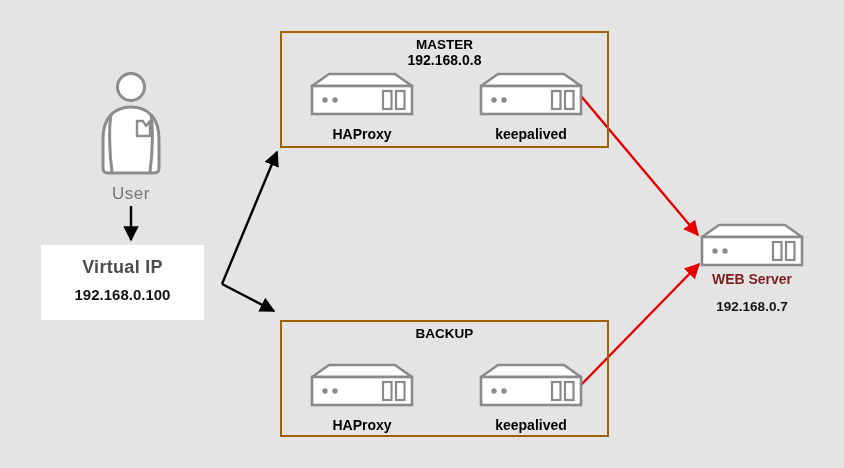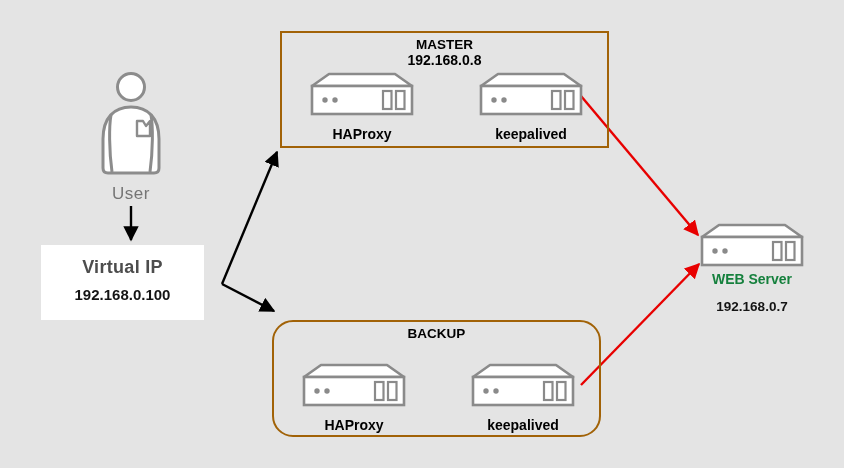--- a/index.html
+++ b/index.html
@@ -16,31 +16,31 @@
   .user-label { margin-top:4px; font-size:17px; color:#757575; letter-spacing:.5px; }
 
   
   .vip-box { left:41px; top:245px; width:163px; height:75px; background:#ffffff; text-align:center; }
   .vip-title { margin-top:12px; font-size:18px; font-weight:bold; color:#4d4d4d; letter-spacing:.3px; }
   .vip-ip { margin-top:8px; font-size:15px; font-weight:bold; color:#141414; }
 
   
   .group-box { width:325px; height:113px; border:2px solid #a16207; }
   .master-box { left:280px; top:31px; }
-  .backup-box { left:272px; top:320px;border-radius:21px; }
+  .backup-box { left:280px; top:320px; }
   .g-title { margin-top:4px; text-align:center; font-size:13.5px; font-weight:bold; color:#000; }
   .g-ip { text-align:center; font-size:14px; font-weight:bold; color:#000; }
 
   .node { position:absolute; width:104px; text-align:center; }
   .node-label { margin-top:9px; font-size:14px; font-weight:bold; color:#000; }
   .srv-icon { display:block; margin:0 auto; }
 
   
   .web-wrap { left:694px; top:222px; width:116px; text-align:center; }
-  .web-title { margin-top:3px; font-size:14px; font-weight:bold; color:#15803d; }
+  .web-title { margin-top:3px; font-size:14px; font-weight:bold; color:#7f1d1d; }
   .web-ip { margin-top:12px; font-size:13.5px; font-weight:bold; color:#141414; }
 </style>
 </head>
 <body>
 
 <div class="stage">
 
   <svg width="0" height="0" style="position:absolute" aria-hidden="true">
     <defs>
       <symbol id="srv" viewBox="0 0 104 46">

